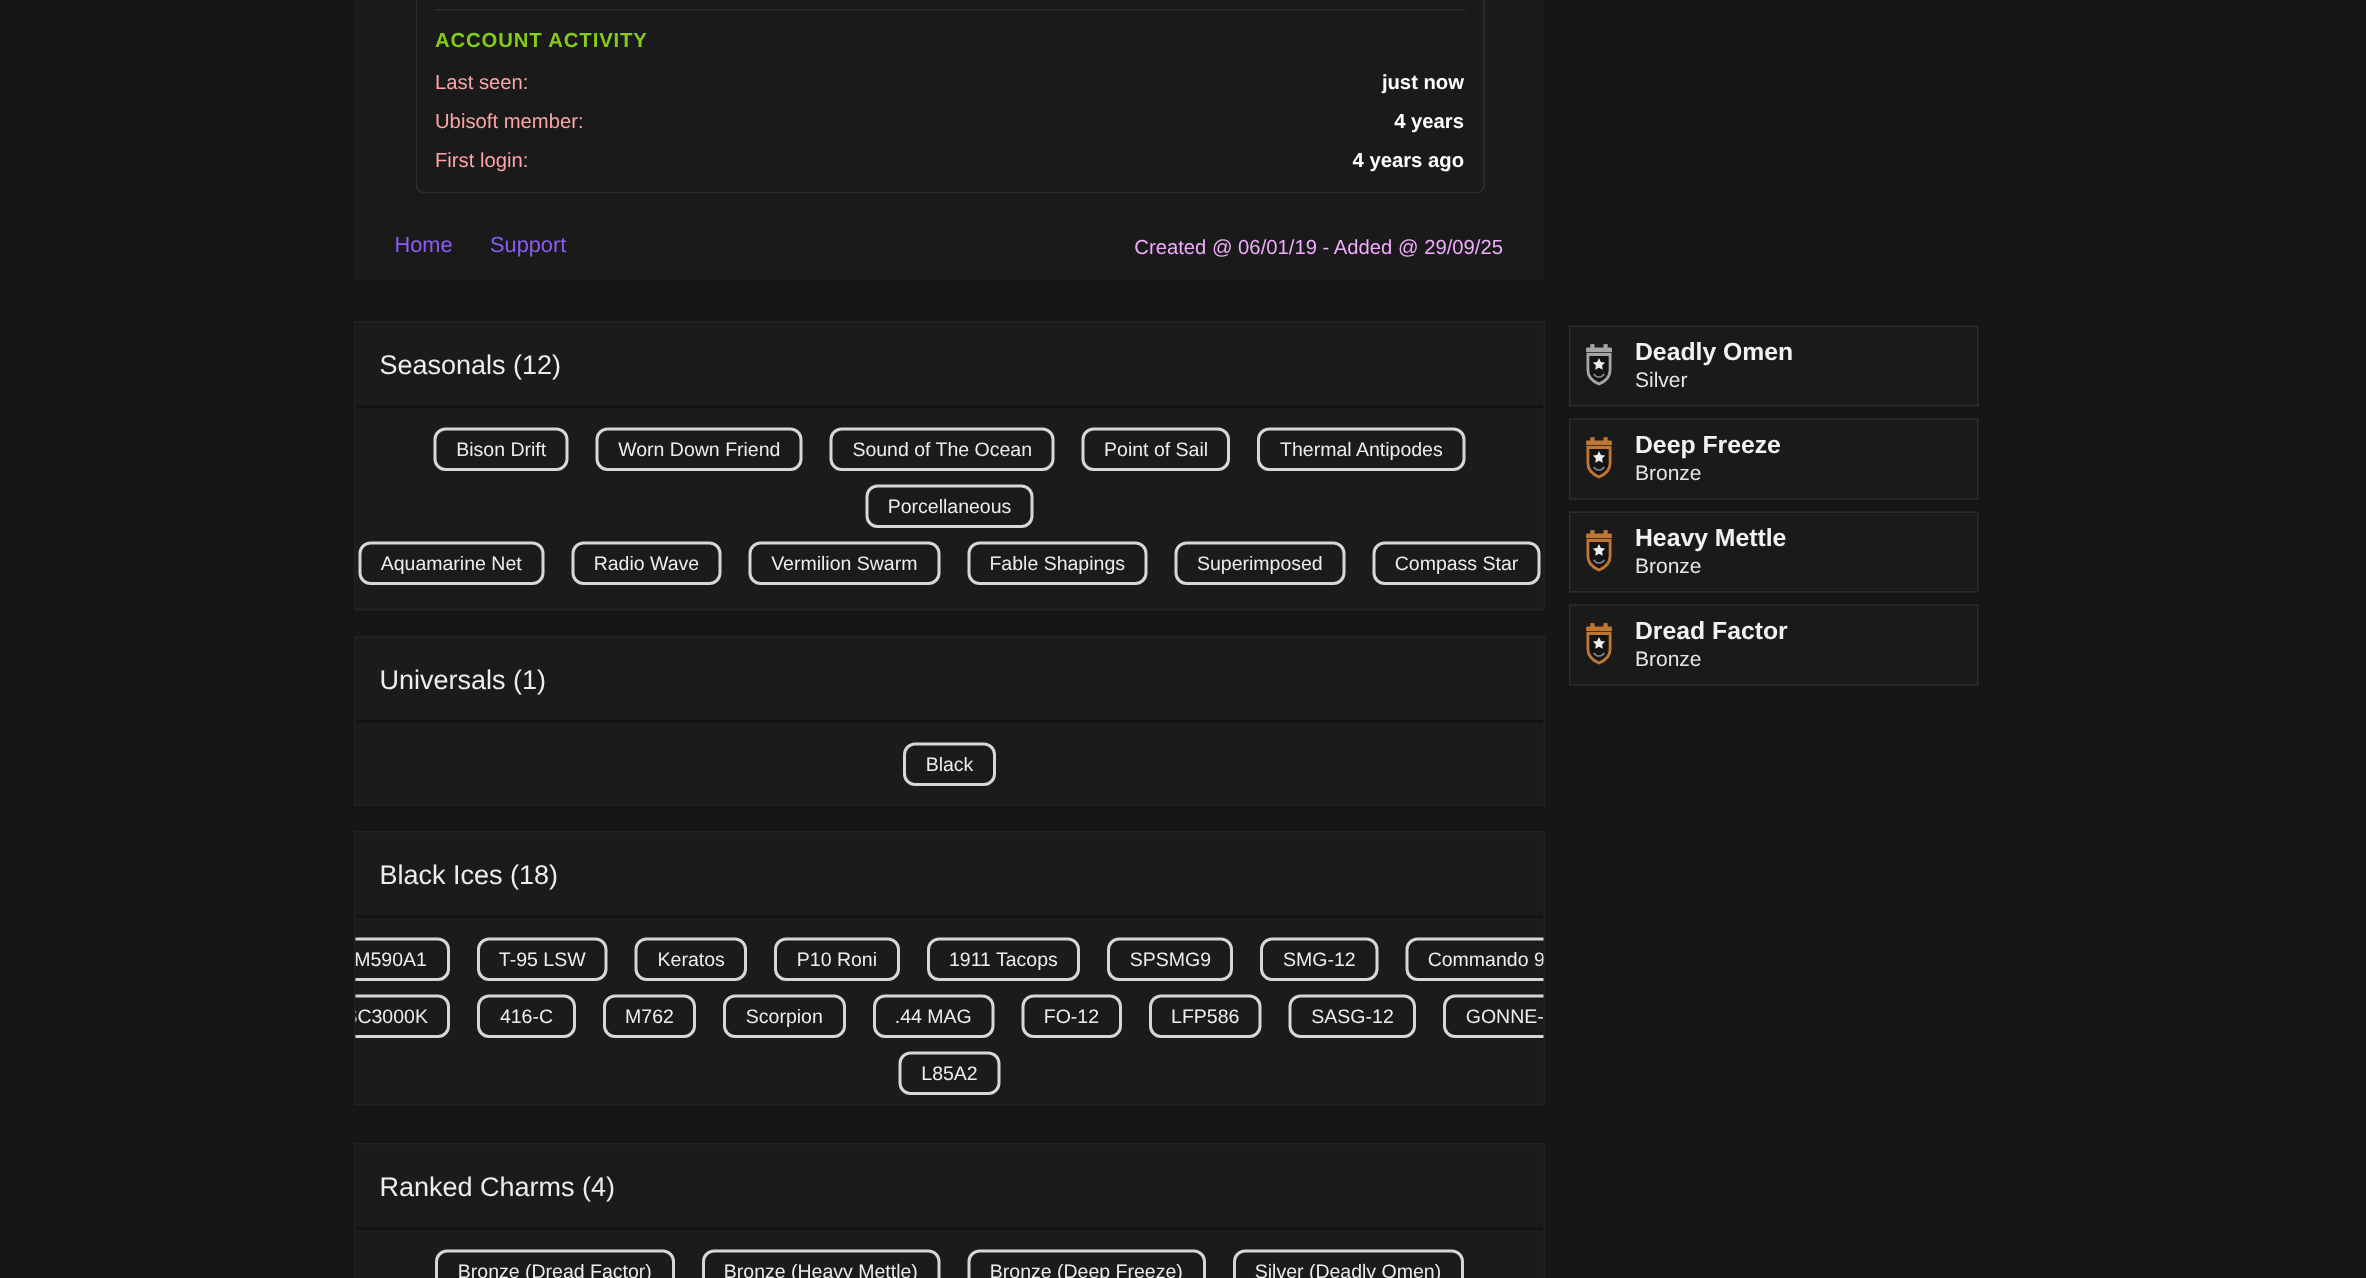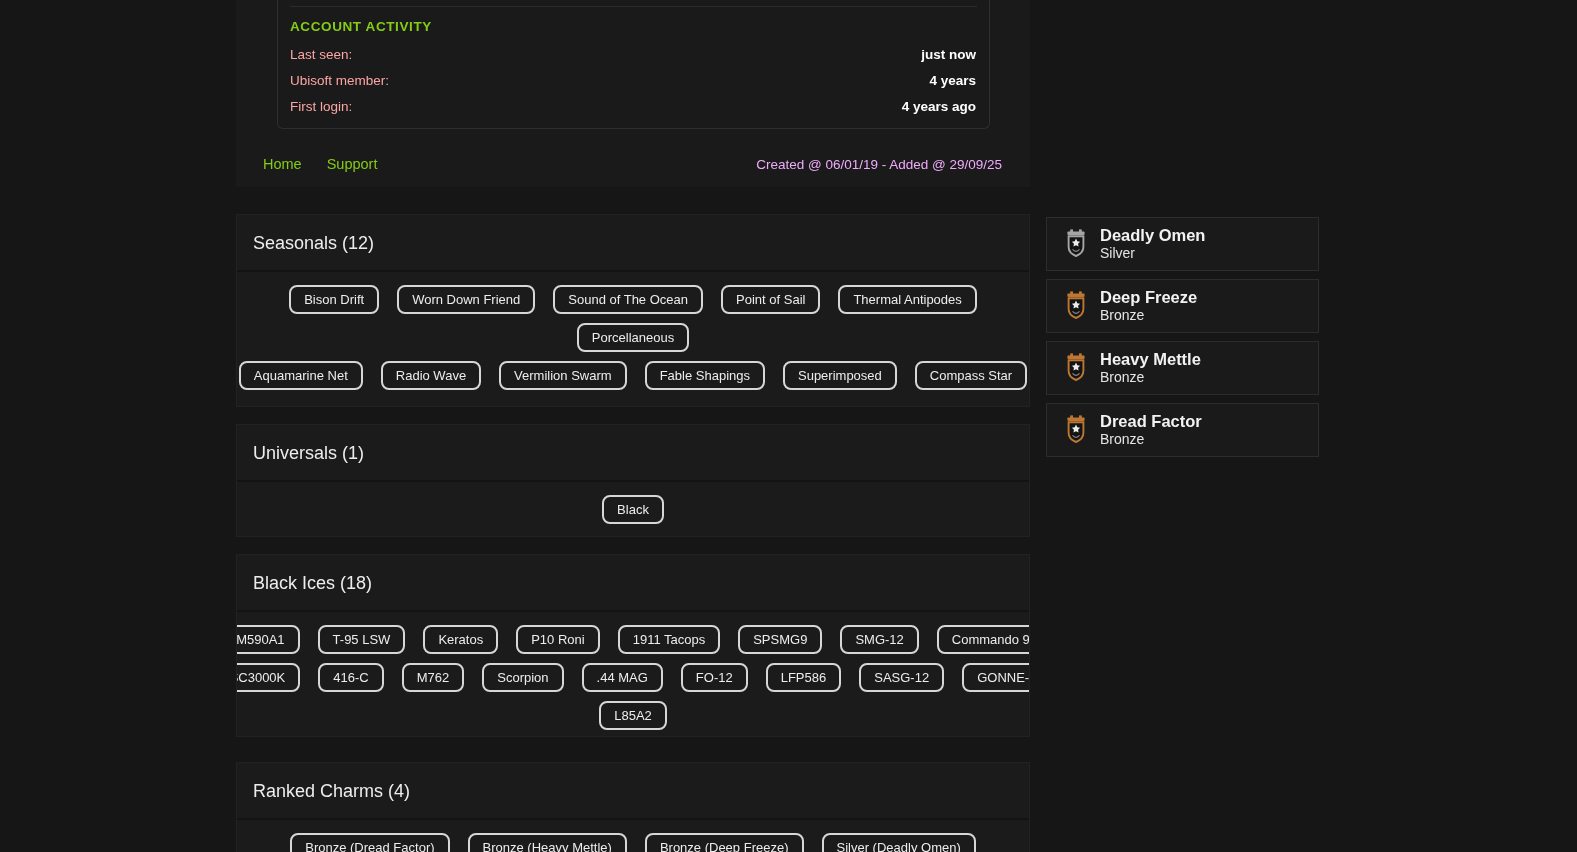--- a/index.html
+++ b/index.html
@@ -29,21 +29,21 @@
     font-size:13.5px;font-weight:bold;letter-spacing:.6px;color:#84cc16;
   }
   .acct-row{position:absolute;left:12px;right:13px;height:17px;font-size:13.5px;}
   .acct-row .lbl{position:absolute;left:0;color:#fca5a5;}
   .acct-row .val{position:absolute;right:0;color:#ffffff;font-weight:bold;}
   .r0{top:49px}.r1{top:75px}.r2{top:101px}
   .footer-row{
     position:absolute;left:27px;right:28px;bottom:14px;height:18px;
     display:flex;align-items:center;font-size:14.5px;
   }
-  .footer-link{color:#84cc16;margin-right:25px;cursor:pointer;text-decoration:none;}
+  .footer-link{color:#8b5cf6;margin-right:25px;cursor:pointer;text-decoration:none;}
   .footer-meta{margin-left:auto;color:#f0abfc;font-size:13.5px;}
 
   
   .panel{
     position:absolute;left:236px;width:794px;
     background:#1b1b1b;border:1px solid #222222;box-sizing:border-box;
     overflow:hidden;
   }
   .panel-header{
     padding:18px 16px 16px;font-size:18px;line-height:21px;color:#ededed;
@@ -62,21 +62,21 @@
   #panel-2{top:554px;height:183px;}
   #panel-3{top:762px;height:140px;}
 
   
   .sidebar{
     position:absolute;left:1046px;top:217px;width:273px;
     display:flex;flex-direction:column;gap:8px;
   }
   .side-card{
     height:54px;background:#1a1a1a;border:1px solid #2c2c2c;box-sizing:border-box;
-    display:flex;align-items:center;padding-left:17px;cursor:pointer;
+    display:flex;align-items:center;padding-left:7px;cursor:pointer;
   }
   .badge{width:24px;height:30px;margin-right:12px;flex:0 0 auto;}
   .side-text{display:flex;flex-direction:column;justify-content:center;}
   .side-title{font-size:16.5px;font-weight:bold;color:#f2f2f2;line-height:19px;}
   .side-sub{font-size:14px;color:#e5e5e5;line-height:17px;}
 </style>
 </head>
 <body>
 
 <div class="main-col-top">

